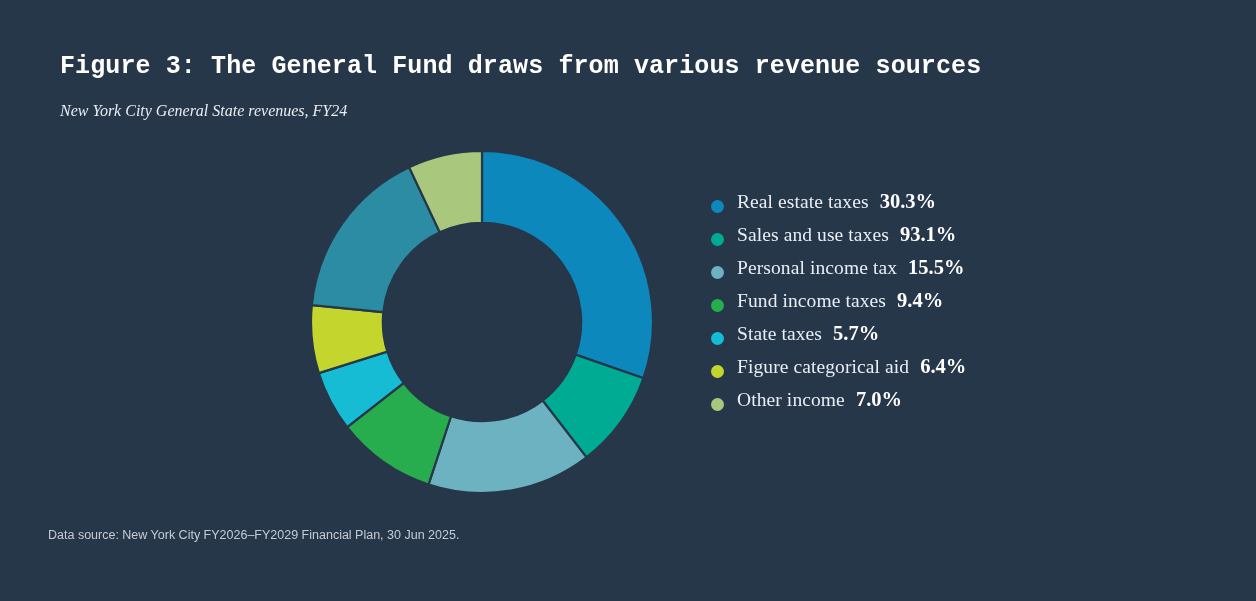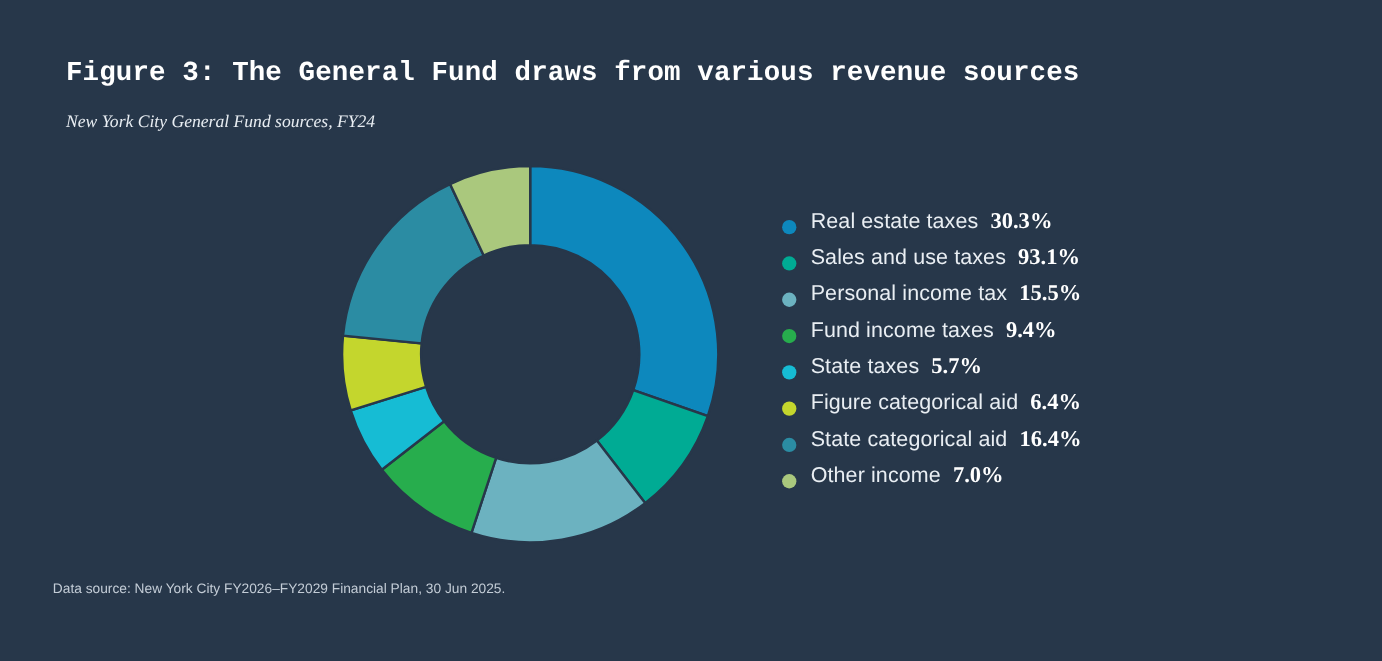--- a/index.html
+++ b/index.html
@@ -82,21 +82,21 @@
     align-items: center;
     align-self: center;
   }
   .legend-dot {
     width: 13px;
     height: 13px;
     border-radius: 50%;
     display: block;
   }
   .legend-label {
-    font-family: Liberation Sans, sans-serif;
+    font-family: Liberation Serif, serif;
     font-size: 19.5px;
     color: #e9eef3;
     letter-spacing: 0.1px;
   }
   .legend-value {
     font-family: Liberation Serif, serif;
     font-weight: bold;
     font-size: 20.5px;
     color: #ffffff;
     margin-left: 11px;
@@ -113,21 +113,21 @@
     white-space: nowrap;
   }
 </style>
 </head>
 <body>
 
 <div id="figure-root">
 
   <div id="chart-title">Figure 3: The General Fund draws from various revenue sources</div>
 
-  <div id="chart-subtitle">New York City General Fund sources, FY24</div>
+  <div id="chart-subtitle">New York City General State revenues, FY24</div>
 
   <div id="donut-wrap">
     <svg id="donut-svg" viewBox="0 0 344 344">
       <g id="donut-slices">
           <path d="M 172 1 A 171 171 0 0 1 333.4989673201218 228.20572528252129 L 265.6694010456706 204.59932066386233 A 99.17999999999999 99.17999999999999 0 0 0 172 72.82000000000001 Z" fill="#0d88bd" class="donut-slice">
             <title>Real estate taxes 30.3%</title>
           </path>
           <path d="M 333.4989673201218 228.20572528252129 A 171 171 0 0 1 276.4711074012673 307.37646663417115 L 232.59324229273506 250.5183506478193 A 99.17999999999999 99.17999999999999 0 0 0 265.6694010456706 204.59932066386233 Z" fill="#00ab94" class="donut-slice">
             <title>Sales and use taxes 9.2%</title>
           </path>
@@ -191,27 +191,20 @@
       </div>
       <div class="legend-item">
         <span class="legend-dot-cell">
           <span class="legend-dot" style="background: rgb(196, 214, 45);"></span>
         </span>
         <span class="legend-label">Figure categorical aid</span>
         <span class="legend-value">6.4%</span>
       </div>
       <div class="legend-item">
         <span class="legend-dot-cell">
-          <span class="legend-dot" style="background: rgb(43, 140, 163);"></span>
-        </span>
-        <span class="legend-label">State categorical aid</span>
-        <span class="legend-value">16.4%</span>
-      </div>
-      <div class="legend-item">
-        <span class="legend-dot-cell">
           <span class="legend-dot" style="background: rgb(170, 200, 125);"></span>
         </span>
         <span class="legend-label">Other income</span>
         <span class="legend-value">7.0%</span>
       </div>
     </div>
 
   <div id="source-note">Data source: New York City FY2026–FY2029 Financial Plan, 30 Jun 2025.</div>
 
 </div>

